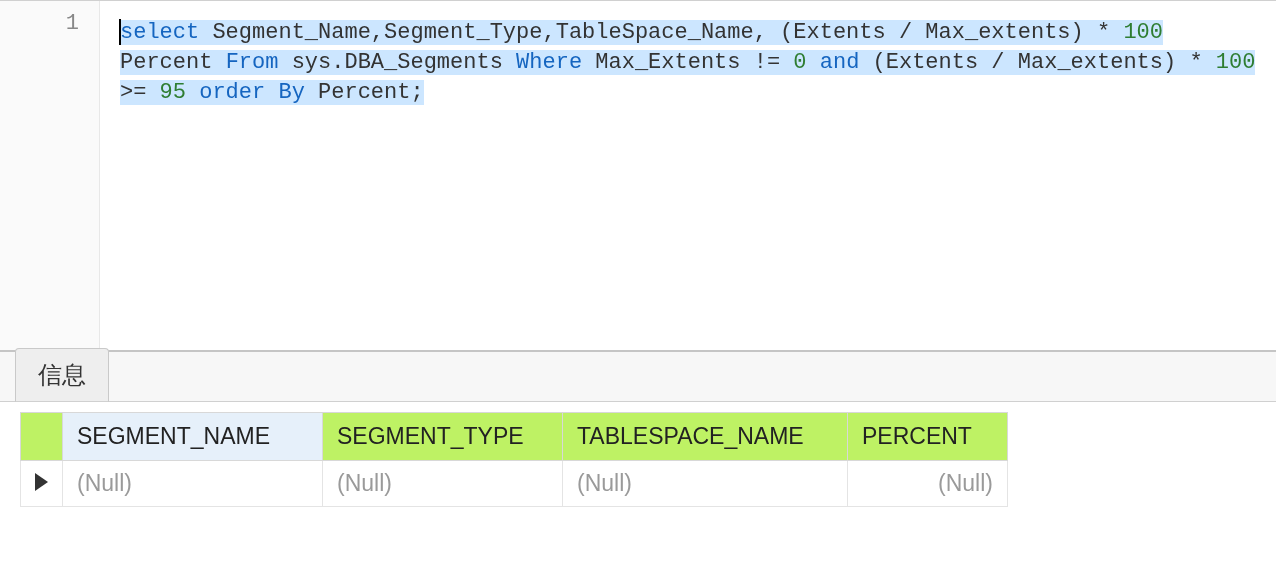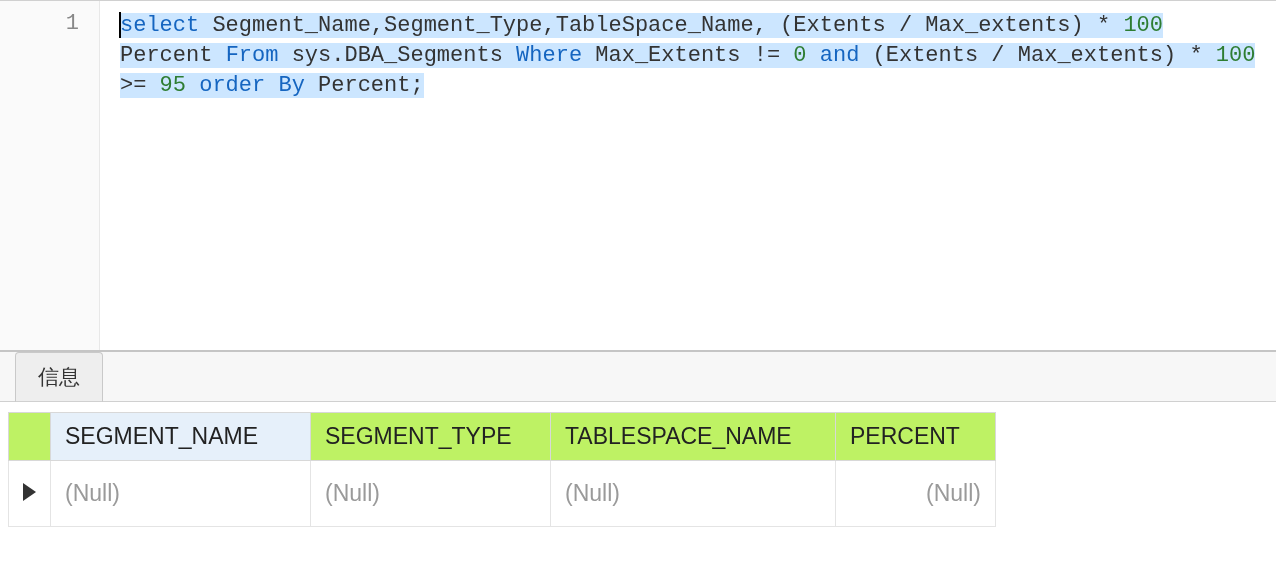--- a/index.html
+++ b/index.html
@@ -32,20 +32,21 @@
     .code-pane {
       flex: 1;
       padding: 10px 10px 10px 20px;
       font-size: 22px;
       line-height: 1.37;
       position: relative;
     }
     .code-line {
       white-space: normal;
       word-break: break-word;
+      margin-top: 7px;
     }
     .sql-selected {
       
     }
     .kw { color: #1565c0; }
     .num { color: #2e7d32; }
     .txt { color: #333; }
     .hl {
       background: #cce6ff;
     }
@@ -65,21 +66,21 @@
     .tabs {
       display: flex;
       background: #f7f7f7;
       border-bottom: 1px solid #d0d0d0;
       height: 50px;
       align-items: flex-end;
       padding-left: 15px;
     }
     .tab {
       padding: 10px 22px;
-      font-size: 21px;
+      font-size: 24px;
       font-family: 'Microsoft YaHei', sans-serif;
       color: #333;
       border: 1px solid transparent;
       position: relative;
       cursor: pointer;
     }
     .tab.inactive {
       background: #eeeeee;
       border: 1px solid #c9c9c9;
       border-bottom: 1px solid #d0d0d0;
@@ -89,21 +90,21 @@
     .tab.active {
       background: #ffffff;
       border: 1px solid #c9c9c9;
       border-bottom: 1px solid #ffffff;
       border-radius: 4px 4px 0 0;
       margin-bottom: -1px;
       margin-left: 6px;
     }
     .grid {
       border-collapse: collapse;
-      margin-left: 8px;
+      margin-left: 20px;
       margin-top: 10px;
       font-family: 'Segoe UI', Arial, sans-serif;
     }
     .row-indicator-header {
       width: 22px;
       border: 1px solid #d8d8d8;
       border-right: none;
       background: #fff;
     }
     .grid th {
@@ -129,21 +130,21 @@
     .arrow-right {
       display: inline-block;
       width: 0;
       height: 0;
       border-top: 9px solid transparent;
       border-bottom: 9px solid transparent;
       border-left: 13px solid #333;
     }
     .grid td {
       border: 1px solid #e4e4e4;
-      padding: 19px 14px;
+      padding: 9px 14px;
       font-size: 23px;
       color: #9a9a9a;
       background: #fff;
     }
     .grid td.right {
       text-align: right;
     }
     .col-1 { min-width: 260px; }
     .col-2 { min-width: 240px; }
     .col-3 { min-width: 285px; }

